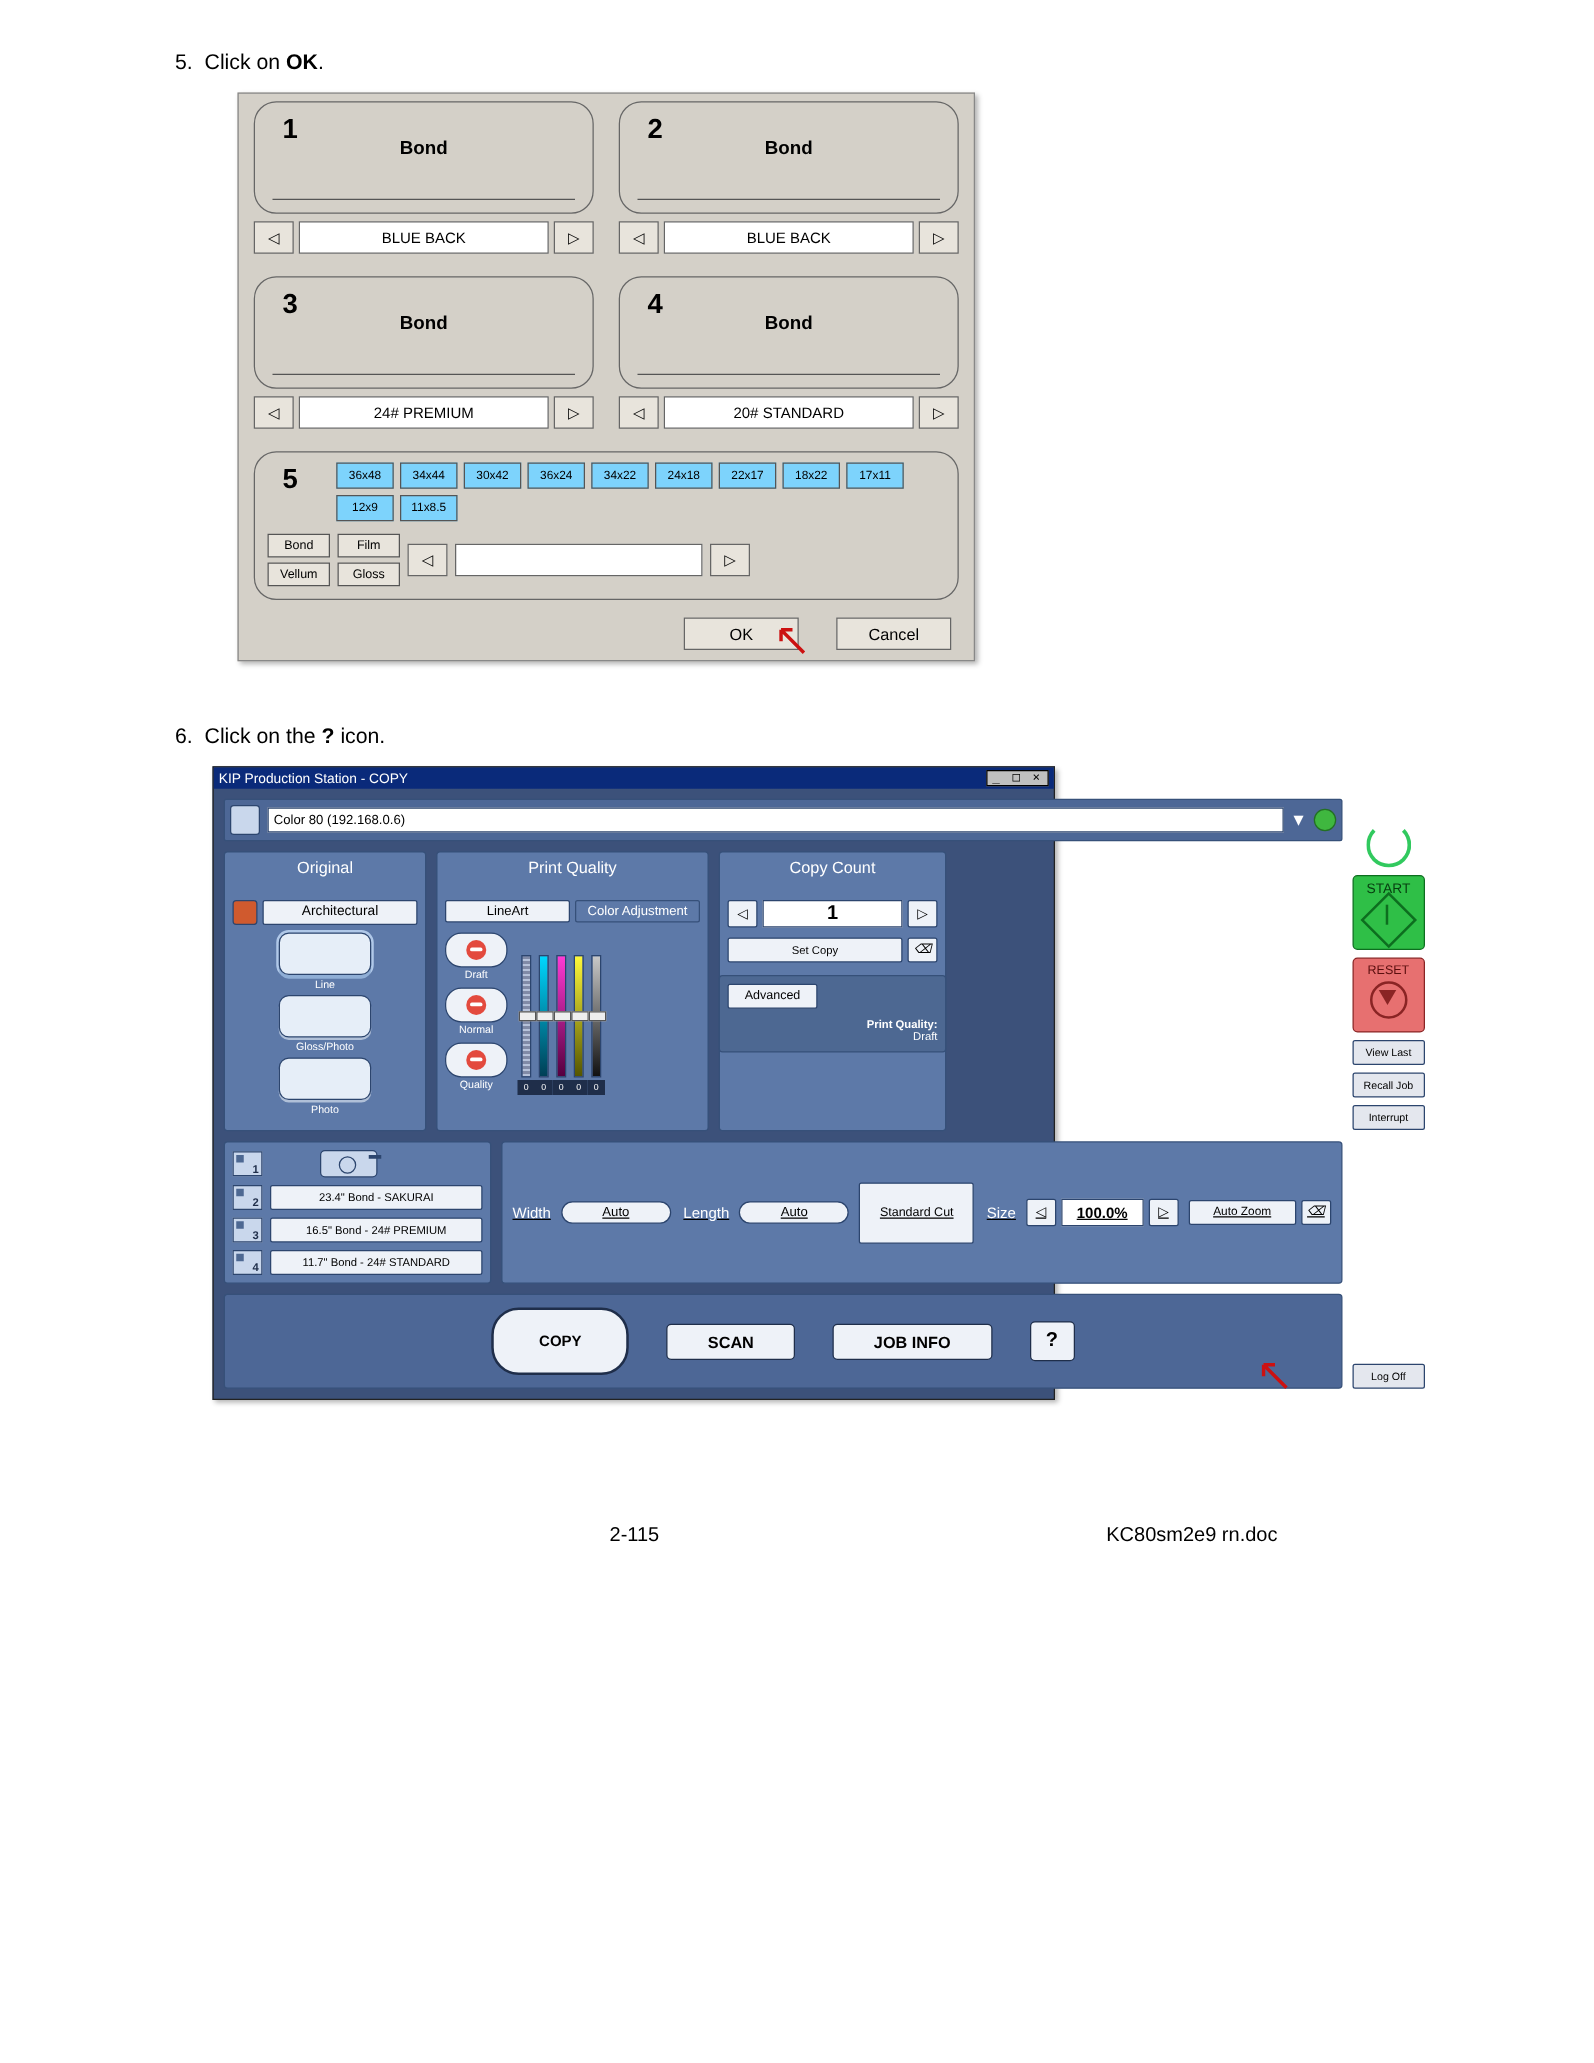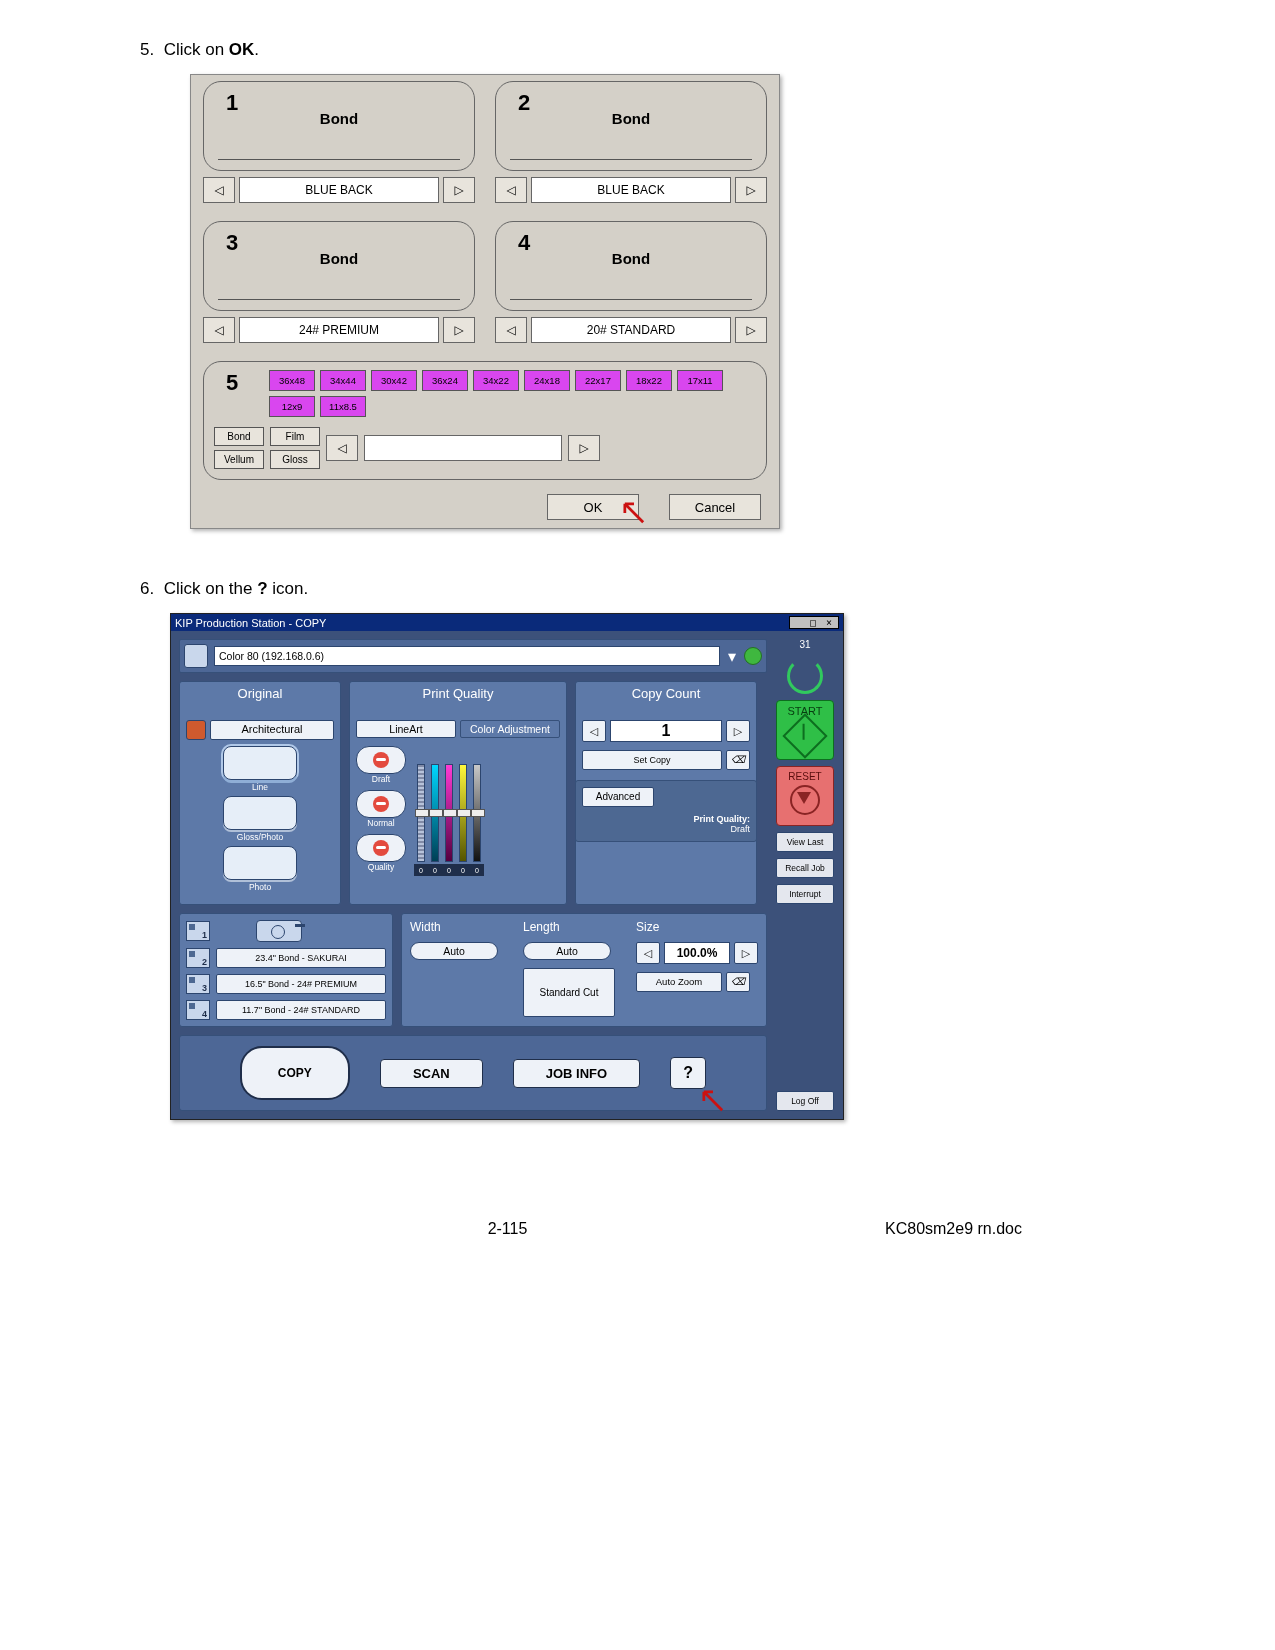--- a/index.html
+++ b/index.html
@@ -17,21 +17,21 @@
   .dr-box .num { position:absolute; left:22px; top:8px; font-size:22px; font-weight:900; }
   .dr-box .type { position:absolute; left:0; right:0; top:28px; text-align:center; font-size:15px; font-weight:bold; }
   .dr-box .underline { position:absolute; left:14px; right:14px; bottom:10px; border-top:1px solid #555; }
   .dr-nav { display:flex; gap:4px; margin-bottom:18px; }
   .dr-arrow { width:30px; height:24px; background:#e8e4dc; border:1px solid #666; display:flex; align-items:center; justify-content:center; font-size:12px; }
   .dr-text { flex:1; height:24px; background:#fff; border:1px solid #666; font-size:12px; display:flex; align-items:center; justify-content:center; }
 
   .dr-five { margin:0 12px 8px 12px; border:1px solid #666; border-radius:18px; padding:8px 10px 10px 10px; position:relative; }
   .dr-five .num5 { font-size:22px; font-weight:900; position:absolute; left:22px; top:8px; }
   .dr-five-sizes { display:flex; gap:5px; margin-left:55px; margin-bottom:10px; flex-wrap:wrap; }
-  .dr-size { border:1px solid #555; background:#d946ef; font-size:9.5px; padding:4px 4px; min-width:36px; text-align:center; }
+  .dr-size { border:1px solid #555; background:#7dd3fc; font-size:9.5px; padding:4px 4px; min-width:36px; text-align:center; }
   .dr-five-bottom { display:flex; gap:6px; align-items:center; }
   .dr-mat-col { display:flex; flex-direction:column; gap:4px; }
   .dr-mat-row { display:flex; gap:6px; }
   .dr-mat { border:1px solid #555; background:#e8e4dc; font-size:10px; padding:3px 0; width:48px; text-align:center; }
   .dr-five-text { flex:1; height:24px; background:#fff; border:1px solid #666; }
 
   .dr-buttons { display:flex; justify-content:flex-end; gap:30px; padding:6px 18px 0 0; position:relative; }
   .dr-btn { width:90px; height:24px; background:#e8e4dc; border:1px solid #666; font-size:13px; display:flex; align-items:center; justify-content:center; }
 
   .red-arrow { position:absolute; width:22px; height:22px; pointer-events:none; }
@@ -94,21 +94,21 @@
   .rolls-panel { width:200px; background:#5d79a8; border:1px solid #365079; border-radius:3px; padding:6px 6px; }
   .roll-line { display:flex; gap:6px; align-items:center; margin-bottom:6px; }
   .roll-icon { width:20px; height:18px; background:#c9d7ec; border:1px solid #2c456e; position:relative; font-size:9px; font-weight:bold; color:#1f2e4a; display:flex;align-items:flex-end;justify-content:flex-end;padding:0 2px 0 0;}
   .roll-icon::before{content:"";position:absolute;left:2px;top:2px;width:6px;height:6px;background:#4d6892;}
   .roll-cam { width:44px; height:20px; background:#c9d7ec; border:1px solid #2c456e; border-radius:4px; margin-left:40px; position:relative; }
   .roll-cam::after{content:"";position:absolute;left:14px;top:4px;width:12px;height:12px;border:1px solid #2c456e;border-radius:50%;}
   .roll-cam::before{content:"";position:absolute;left:38px;top:3px;width:10px;height:3px;background:#2c456e;}
   .roll-field { flex:1; height:18px; background:#eef2f8; border:1px solid #2c456e; font-size:9px; text-align:center; line-height:18px; border-radius:2px; }
 
   .dim-panel { flex:1; background:#5d79a8; border:1px solid #365079; border-radius:3px; padding:6px 8px; display:flex; gap:10px; }
-  .dim-col { flex:1; display:flex; flex-direction:column; align-items:flex-start; gap:8px; }
+  .dim-col { flex:1; display:flex; flex-direction:row; align-items:center; gap:8px;text-decoration:underline; }
   .dim-title { color:#fff; font-size:12px; }
   .oval { min-width:58px; padding:2px 14px; background:#eef2f8; border:1px solid #2c456e; border-radius:12px; font-size:10.5px; text-align:center; }
   .rect { min-width:78px; padding:18px 6px; background:#eef2f8; border:1px solid #2c456e; font-size:10px; text-align:center; border-radius:2px; }
   .size-row { display:flex; gap:4px; align-items:center; }
   .size-row .arr { width:22px; height:20px; background:#eef2f8; border:1px solid #2c456e; text-align:center; font-size:11px; line-height:20px; border-radius:2px; }
   .size-row .val { width:64px; height:20px; background:#fff; border:1px solid #2c456e; text-align:center; font-size:12px; font-weight:bold; line-height:20px; }
   .az-row { display:flex; gap:4px; }
   .az-row .b { width:84px; height:18px; background:#eef2f8; border:1px solid #2c456e; font-size:9.5px; text-align:center; line-height:18px; border-radius:2px; }
   .az-row .e { width:22px; height:18px; background:#eef2f8; border:1px solid #2c456e; border-radius:2px; font-size:10px; line-height:18px; text-align:center; font-style:italic; }
 

